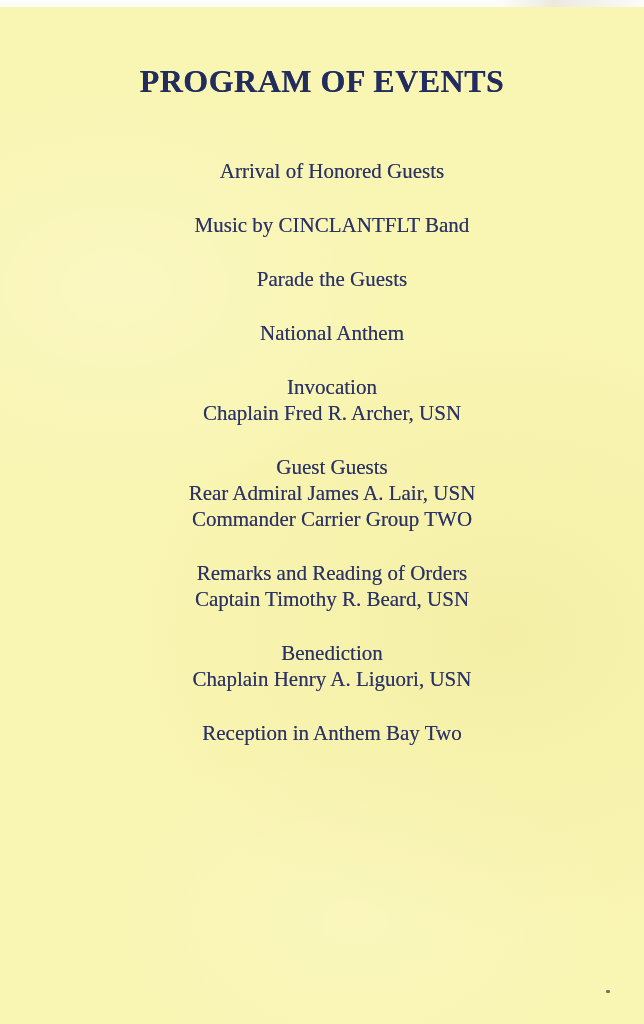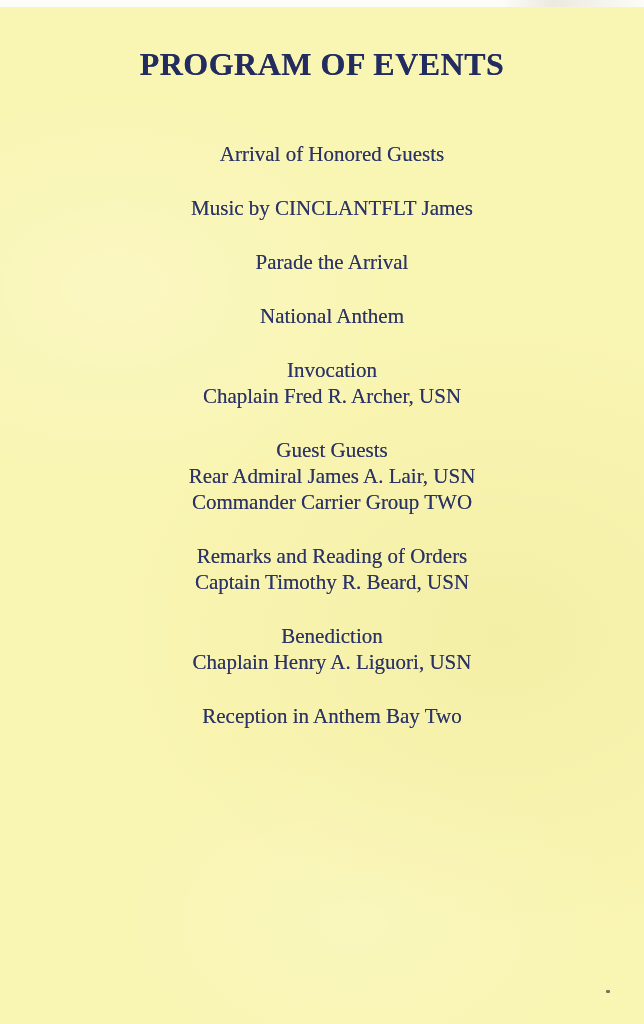--- a/index.html
+++ b/index.html
@@ -27,21 +27,21 @@
       radial-gradient(ellipse 380px 260px at 55% 90%, rgba(255,255,255,0.14), transparent 70%),
       var(--paper);
   }
   .top-band {
     position: absolute;
     top: 0; left: 0;
     width: 644px; height: 7px;
     background: linear-gradient(to right, var(--top-band) 0%, var(--top-band) 78%, #eceadf 86%, var(--top-band) 100%);
   }
   .title {
-    margin-top: 48px;
+    margin-top: 65px;
     text-align: center;
     font-size: 32px;
     line-height: 32px;
     font-weight: bold;
     letter-spacing: 0.5px;
     color: var(--title-text);
     text-shadow: 0 0 0.6px rgba(34,44,94,0.75);
   }
   .program {
     display: flex;
@@ -73,24 +73,24 @@
 <body>
 
 <div class="scan">
   <div class="top-band"></div>
   <h1 class="title">PROGRAM OF EVENTS</h1>
   <div class="program">
       <div class="block">
         <div class="line">Arrival of Honored Guests</div>
       </div>
       <div class="block">
-        <div class="line">Music by CINCLANTFLT James</div>
+        <div class="line">Music by CINCLANTFLT Band</div>
       </div>
       <div class="block">
-        <div class="line">Parade the Arrival</div>
+        <div class="line">Parade the Guests</div>
       </div>
       <div class="block">
         <div class="line">National Anthem</div>
       </div>
       <div class="block">
         <div class="line">Invocation</div>
         <div class="line">Chaplain Fred R. Archer, USN</div>
       </div>
       <div class="block">
         <div class="line">Guest Guests</div>

